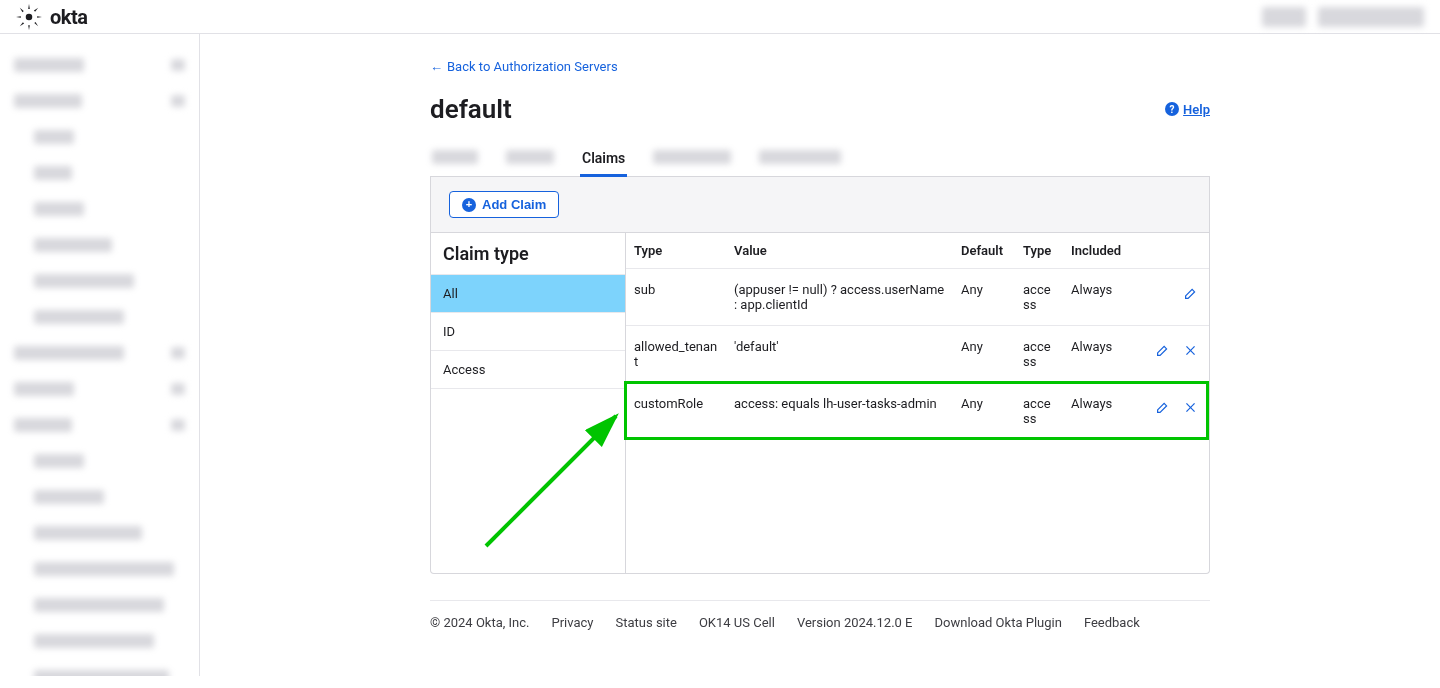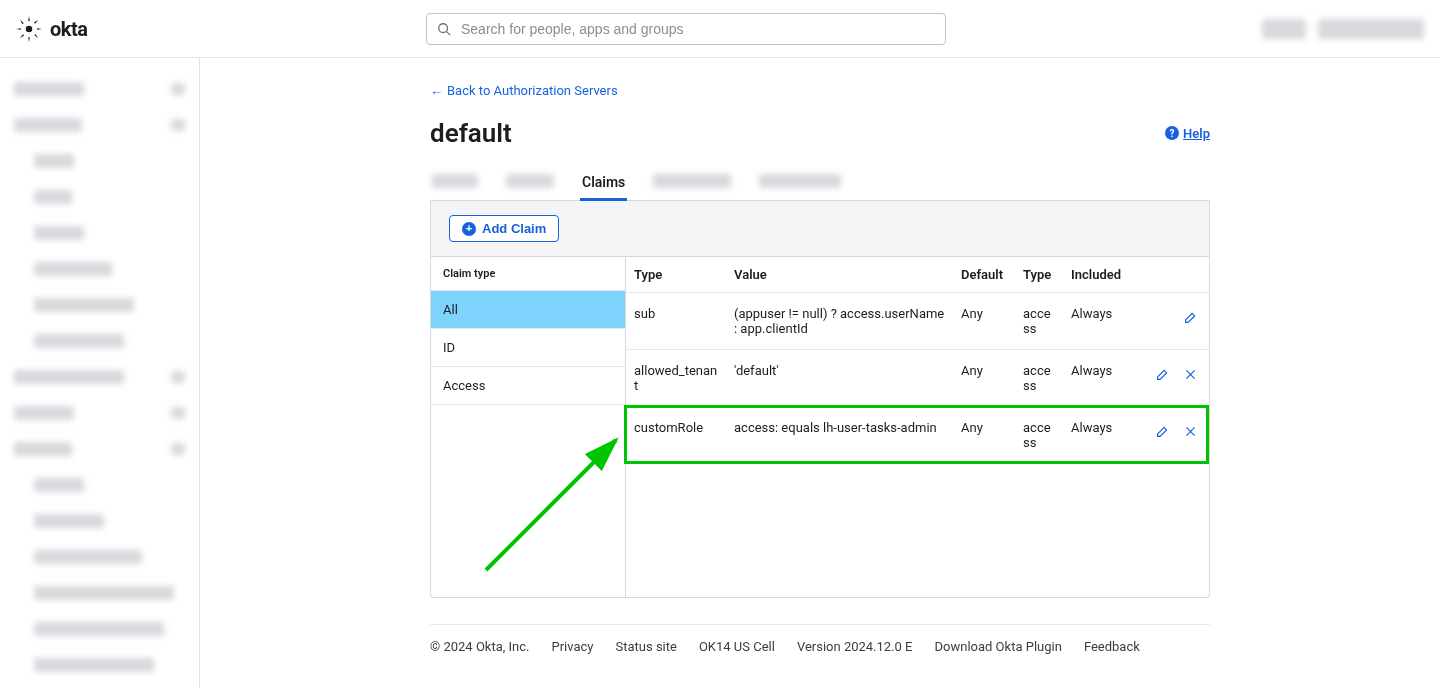--- a/index.html
+++ b/index.html
@@ -1,20 +1,20 @@
 <!DOCTYPE html>
 <html><head>
 <meta charset="utf-8">
 <style>
   * { box-sizing: border-box; }
   html, body { margin: 0; padding: 0; font-family: -apple-system, BlinkMacSystemFont, "Segoe UI", Roboto, Helvetica, Arial, sans-serif; font-size: 14px; color: #1d1d21; background: #fff; }
   .app { width: 1440px; height: 688px; overflow: hidden; position: relative; }
 
   
-  .topbar { height: 58px; border-bottom: 1px solid #e1e1e6; display: flex; align-items: center; padding: 0 16px; }
+  .topbar { height: 34px; border-bottom: 1px solid #e1e1e6; display: flex; align-items: center; padding: 0 16px; }
   .logo { display: flex; align-items: center; gap: 8px; width: 410px; }
   .logo svg { width: 26px; height: 26px; }
   .logo-text { font-weight: 700; font-size: 20px; letter-spacing: -0.5px; }
   .search-wrap { flex: 0 0 520px; }
   .search { width: 100%; height: 32px; border: 1px solid #c1c1c8; border-radius: 4px; display: flex; align-items: center; padding: 0 10px; color: #6e6e78; }
   .search svg { width: 14px; height: 14px; margin-right: 8px; flex-shrink: 0; }
   .search input { border: none; outline: none; font-size: 14px; width: 100%; background: transparent; }
   .search input::placeholder { color: #8c8c96; }
   .user-area { margin-left: auto; display: flex; gap: 12px; align-items: center; }
   .blur-chip { background: #d8d8dd; border-radius: 3px; filter: blur(3px); }
@@ -50,21 +50,21 @@
   .tab.active::after { content: ""; position: absolute; left: 0; right: 0; bottom: -1px; height: 3px; background: #1662dd; }
   .tab.blur .tab-inner { filter: blur(3px); background: #d8d8dd; border-radius: 2px; color: transparent; }
 
   .panel { border: 1px solid #d7d7dc; border-top: none; border-radius: 0 0 4px 4px; margin-top: 0; }
   .panel-actions { background: #f5f5f7; border-bottom: 1px solid #d7d7dc; padding: 14px 18px; }
   .add-claim { border: 1px solid #1662dd; color: #1662dd; background: #fff; border-radius: 4px; padding: 5px 12px; font-size: 13px; font-weight: 600; display: inline-flex; align-items: center; gap: 6px; cursor: pointer; }
   .plus { width: 14px; height: 14px; border-radius: 50%; background: #1662dd; color: #fff; display: inline-flex; align-items: center; justify-content: center; font-size: 11px; line-height: 1; }
 
   .claims-layout { display: flex; min-height: 340px; }
   .ct-col { width: 195px; border-right: 1px solid #d7d7dc; }
-  .ct-header { font-weight: 600; font-size: 11px; padding: 10px 12px; border-bottom: 1px solid #e8e8ec; background: #fff; }
+  .ct-header { font-weight: 600; font-size: 18px; padding: 10px 12px; border-bottom: 1px solid #e8e8ec; background: #fff; }
   .ct-item { padding: 11px 12px; border-bottom: 1px solid #e8e8ec; font-size: 13px; cursor: pointer; }
   .ct-item.active { background: #7dd3fc; }
 
   .claims-table { flex: 1; position: relative; }
   table { width: 100%; border-collapse: collapse; table-layout: fixed; }
   th { text-align: left; font-weight: 600; font-size: 13px; padding: 10px 8px; border-bottom: 1px solid #e8e8ec; }
   td { font-size: 13px; padding: 13px 8px; border-bottom: 1px solid #e8e8ec; vertical-align: top; word-wrap: break-word; }
   td.actions { text-align: right; white-space: nowrap; }
   .icon-btn { display: inline-flex; width: 22px; height: 22px; align-items: center; justify-content: center; cursor: pointer; color: #1662dd; margin-left: 6px; }
   .icon-btn svg { width: 13px; height: 13px; }
@@ -91,29 +91,20 @@
               <path d="M0 16 L6 15 L6 17 Z"></path>
               <path d="M32 16 L26 15 L26 17 Z"></path>
               <path d="M4.7 4.7 L9.5 8.5 L8 10 Z"></path>
               <path d="M27.3 27.3 L22.5 23.5 L24 22 Z"></path>
               <path d="M27.3 4.7 L23.5 9.5 L22 8 Z"></path>
               <path d="M4.7 27.3 L8.5 22.5 L10 24 Z"></path>
             </g>
           </g>
         </svg>
       <span class="logo-text">okta</span>
-    </div>
-    <div class="search-wrap">
-      <div class="search">
-        <svg viewBox="0 0 16 16">
-            <circle cx="7" cy="7" r="5" fill="none" stroke="#6e6e78" stroke-width="1.5"></circle>
-            <line x1="11" y1="11" x2="15" y2="15" stroke="#6e6e78" stroke-width="1.5"></line>
-          </svg>
-        <input type="text" placeholder="Search for people, apps and groups" style="">
-      </div>
     </div>
     <div class="user-area">
       <div class="blur-chip" style="width:44px;height:20px"></div>
       <div class="blur-chip" style="width:106px;height:20px"></div>
     </div>
   </div>
 
   <div class="body">
 
     <div class="sidebar">

